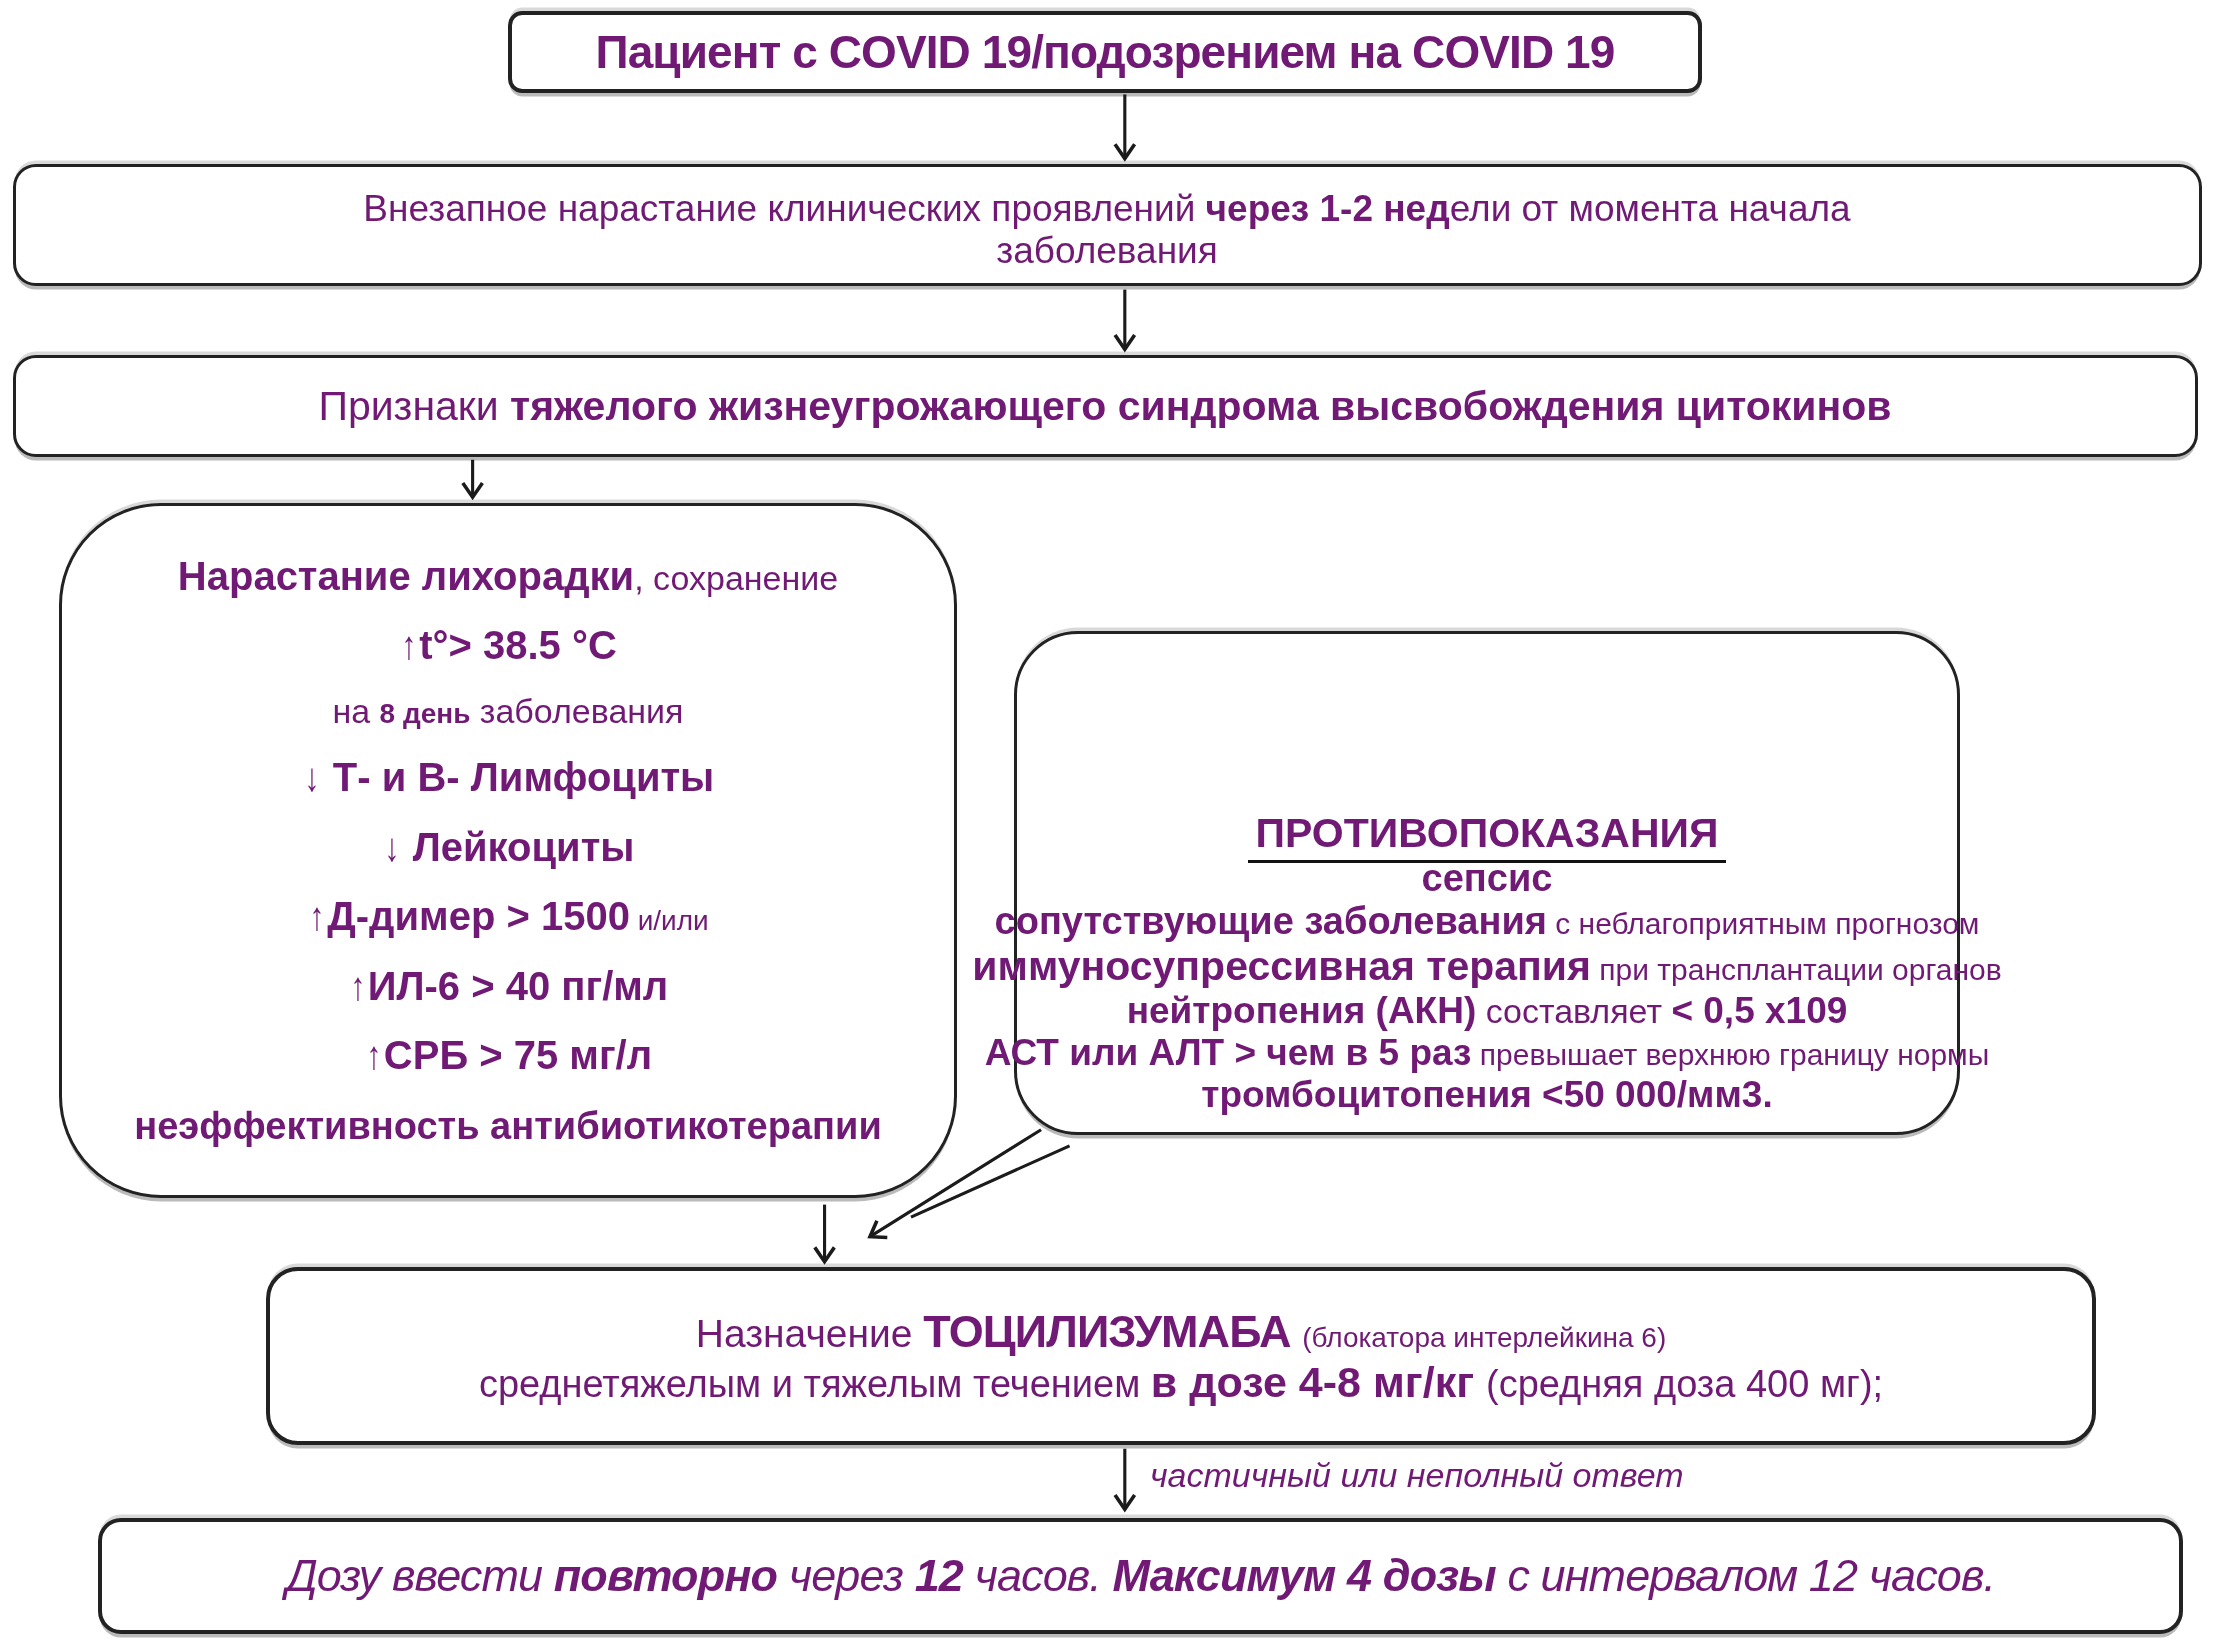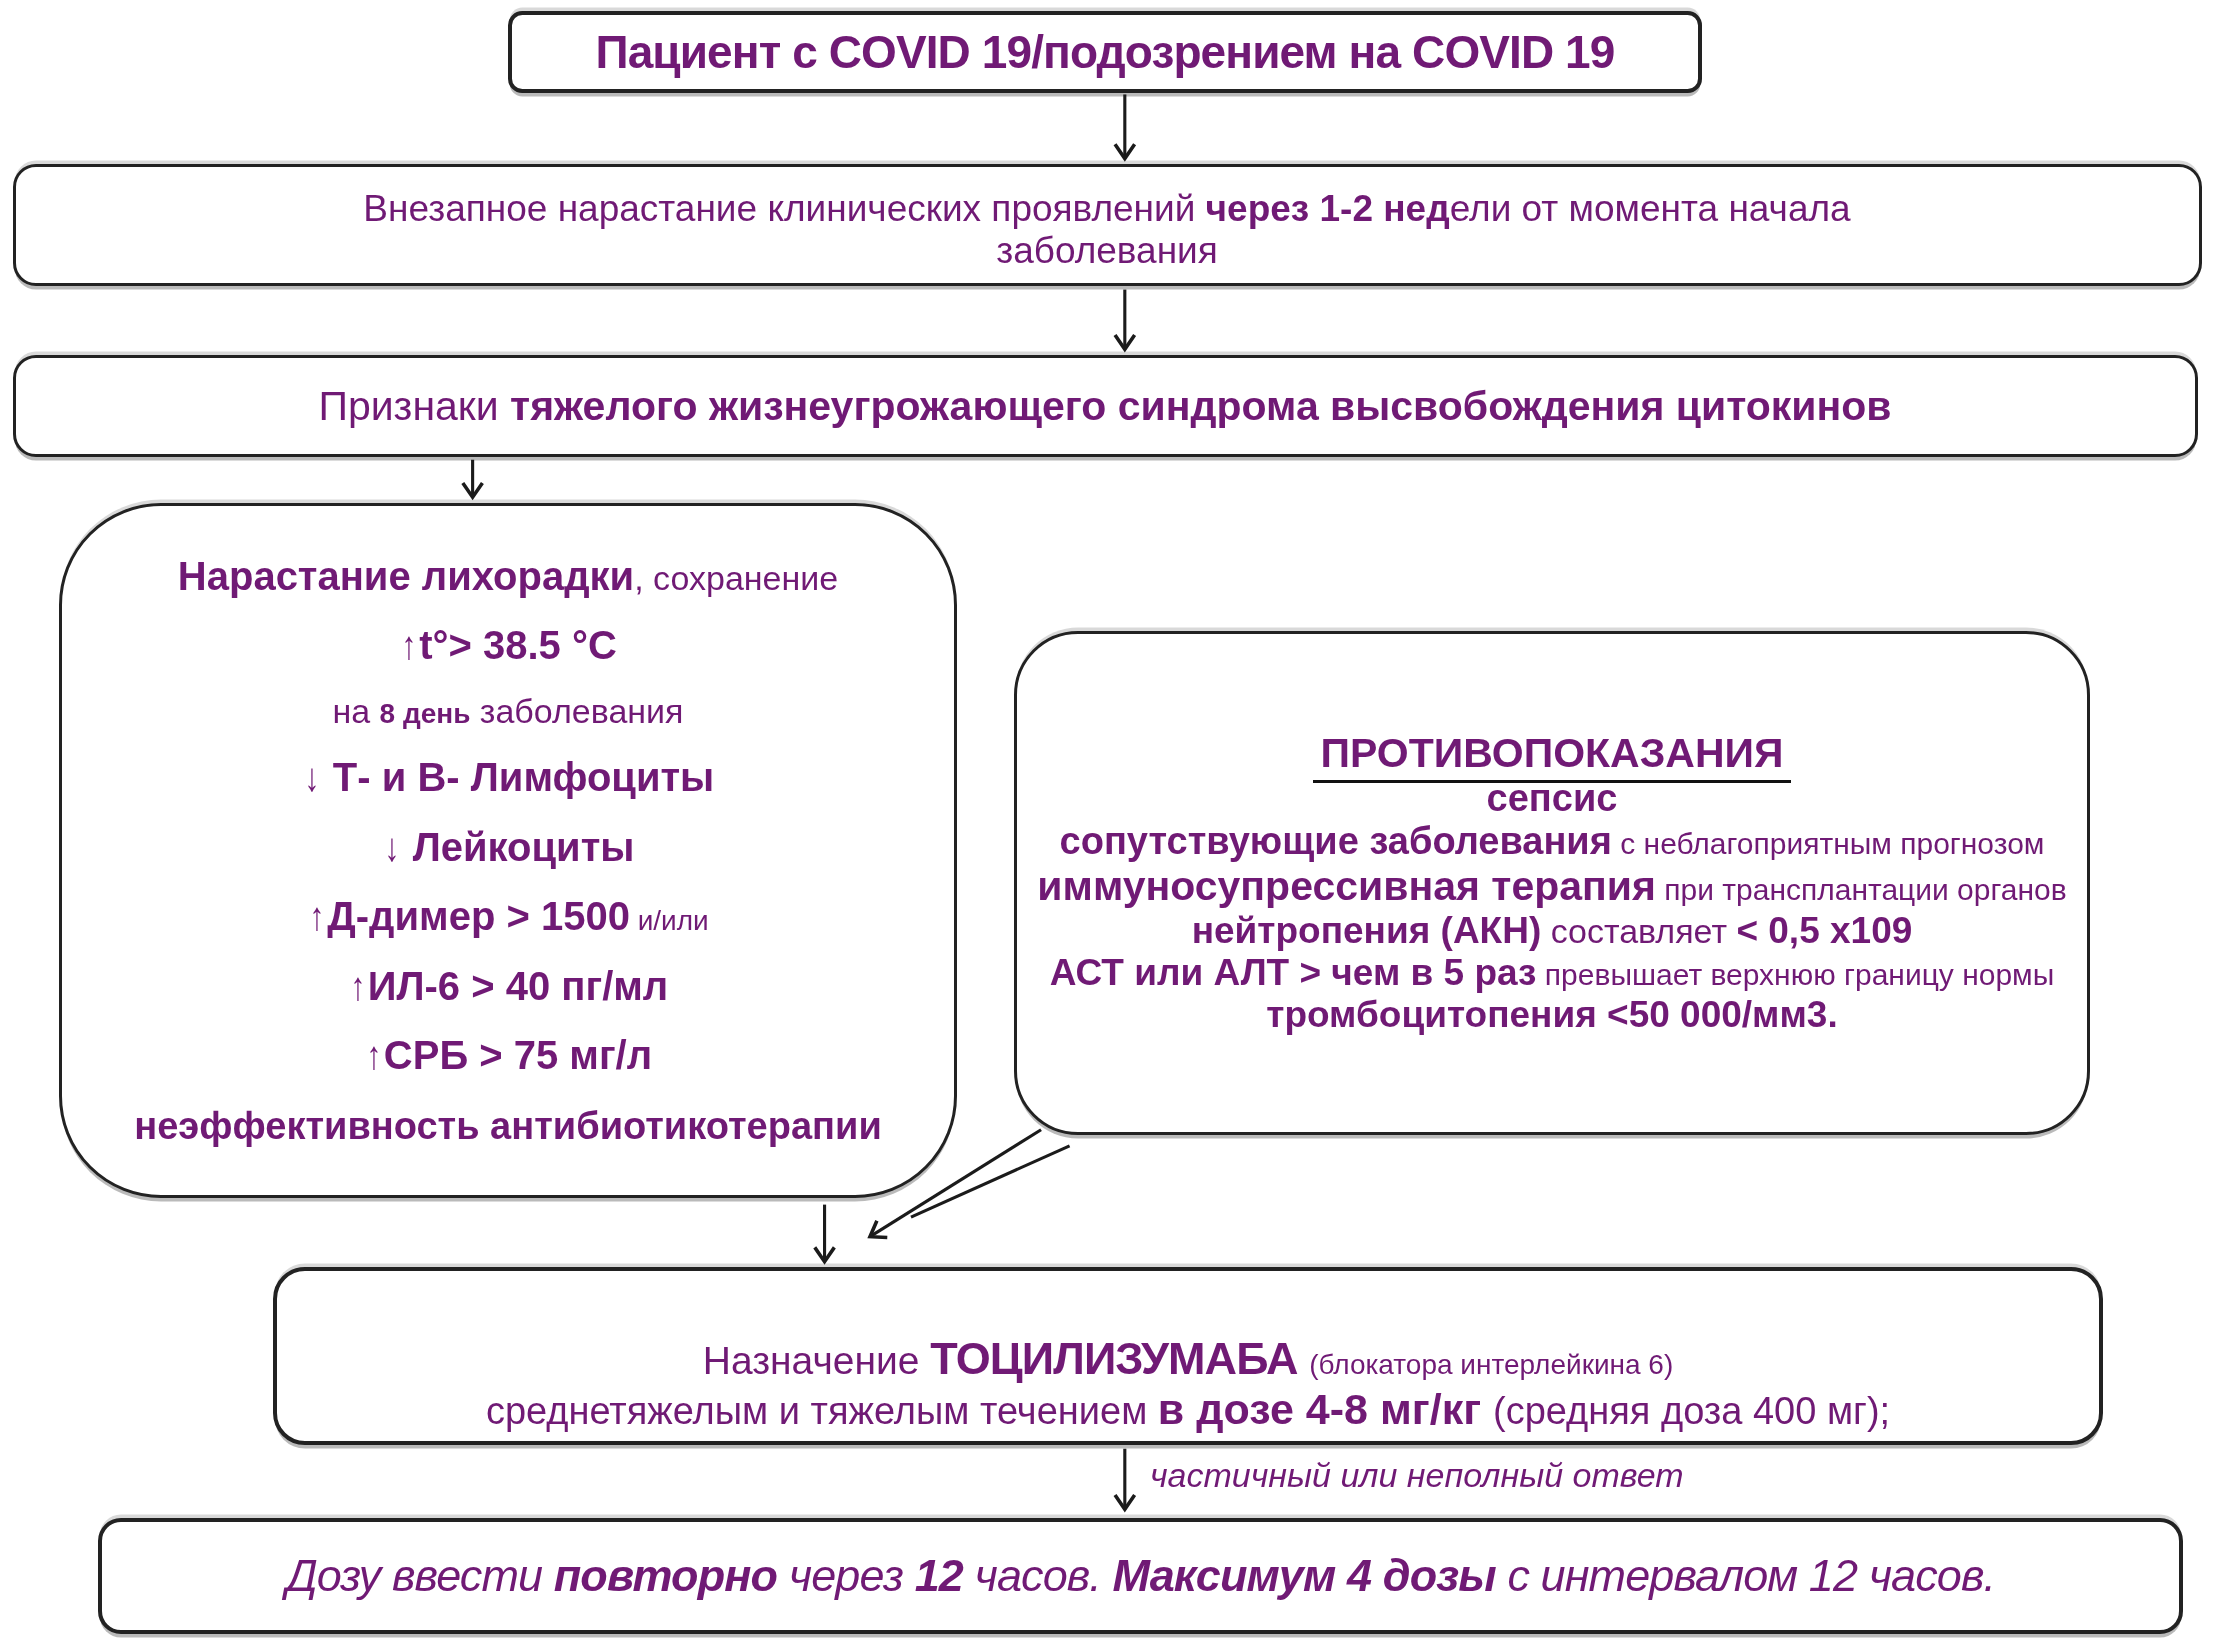--- a/index.html
+++ b/index.html
@@ -33,26 +33,26 @@
   
   .box-signs{left:12.5px;top:355px;width:2185px;height:102px;border-radius:23px;}
   .box-signs .line{font-size:41px;}
   
   .box-criteria{left:59px;top:503px;width:898px;height:695px;border-radius:102px;justify-content:space-evenly;padding:23px 18px;}
   .box-criteria .line{font-size:40px;font-weight:bold;line-height:1.15;}
   .box-criteria .small{font-size:34px;font-weight:normal;}
   .box-criteria .mid{font-size:28px;}
   .arrow-glyph{font-weight:bold;display:inline-block;transform:scaleX(.75);}
   
-  .box-contra{left:1014px;top:631px;width:1076px;height:504px;border-radius:64px;justify-content:center;padding:16px 14.3px;}
+  .box-contra{left:1014px;top:631px;width:946px;height:504px;border-radius:64px;justify-content:flex-end;padding:16px 14.3px;}
   .box-contra .line{font-size:38px;font-weight:bold;}
   .box-contra .small{font-size:30px;font-weight:normal;}
   .contra-title{font-size:41px;font-weight:bold;border-bottom:3.6px solid #111;padding:0 7.1px 3.6px 7.1px;}
   
-  .box-treat{left:273px;top:1267px;width:1830px;height:178px;border-width:4.5px;border-radius:32px;justify-content:flex-end;padding:7.1px 18px;}
+  .box-treat{left:266px;top:1267px;width:1830px;height:178px;border-width:4.5px;border-radius:32px;justify-content:center;padding:7.1px 18px;}
   .t-pre{font-size:39px;}
   .t-drug{font-size:45px;font-weight:bold;letter-spacing:-0.9px;}
   .t-note{font-size:28px;}
   .t2-pre{font-size:38px;}
   .t2-bold{font-size:43px;font-weight:bold;}
   .t2-rest{font-size:38px;}
   
   .box-repeat{left:98px;top:1518px;width:2085px;height:116px;border-width:4.5px;border-radius:23px;font-style:italic;}
   .box-repeat .line{font-size:45px;letter-spacing:-0.9px;}
   

